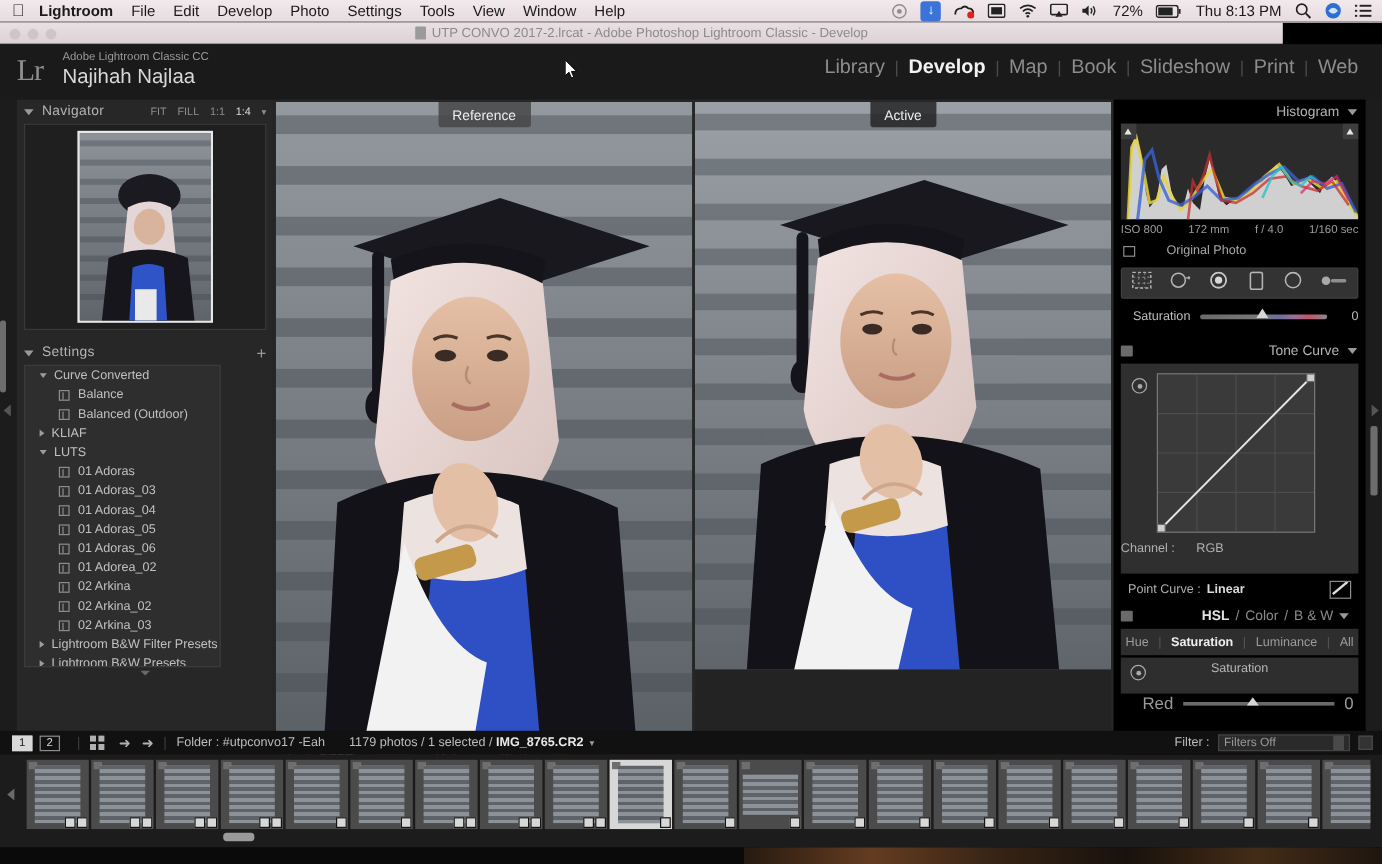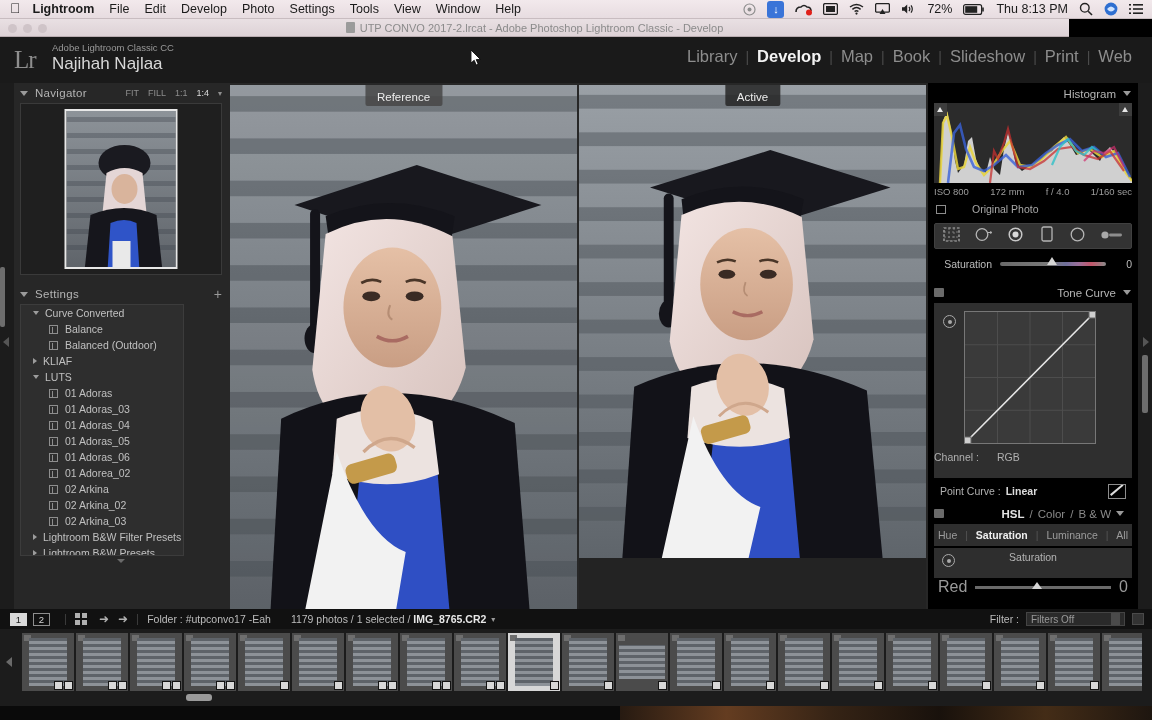--- a/index.html
+++ b/index.html
@@ -165,21 +165,21 @@
   .hsl-title { display:flex; align-items:center; justify-content:flex-end; height:21px; padding:0 7px; font-size:11.5px; color:#b4b4b4; gap:5px; }
   .hsl-title .on { color:#e2e2e2; font-weight:bold; }
   .hsl-title .off { color:#8a8a8a; }
   .hsltabs { position:absolute; left:6px; top:21px; width:198px; height:22px; background:#2e2e2e; display:flex; align-items:center; justify-content:space-around; font-size:10.5px; color:#9c9c9c; }
   .hsltabs .sel { color:#eee; font-weight:bold; }
   .hsltabs .vsep { color:#555; }
   .hslbody { position:absolute; left:6px; top:45px; width:198px; height:30px; background:#2e2e2e; }
   .hslbody .cap { text-align:center; font-size:10.5px; color:#b5b5b5; padding-top:3px; }
   .hsl-eye { position:absolute; left:8px; top:6px; width:13px;height:13px;border:1.5px solid #aaa;border-radius:50%; }
   .hsl-eye:after{content:"";position:absolute;left:3.5px;top:3.5px;width:4px;height:4px;background:#aaa;border-radius:50%;}
-  .redrow { position:absolute; left:10px; right:10px; top:75px; display:flex; align-items:center; font-size:16px; color:#9a9a9a; }
+  .redrow { position:absolute; left:24px; right:10px; top:75px; display:flex; align-items:center; font-size:14px; color:#9a9a9a; }
 
   .rscroll { position:absolute; right:-10px; top:272px; width:6px; height:58px; background:#6d6d6d; border-radius:2px; }
   .infobar { position:absolute; left:0; top:609px; width:1152px; height:20px; background:#111; display:flex; align-items:center; font-size:10.5px; color:#bdbdbd; }
   .numbox { width:17px;height:13px;border:1px solid #8e8e8e; color:#d6d6d6; font-size:9.5px; display:flex;align-items:center;justify-content:center;margin-right:6px;}
   .numbox.on { background:#d9d9d9; color:#1a1a1a; border-color:#d9d9d9; }
   .vsep2 { width:1px; height:11px; background:#3a3a3a; margin:0 9px; }
   .gridicon { display:grid; grid-template-columns:5px 5px; grid-template-rows:5px 5px; gap:2px; }
   .gridicon i { background:#b0b0b0; display:block; }
   .arw { color:#b0b0b0; font-size:12px; }
   .filmstrip { position:absolute; left:0; top:629px; width:1152px; height:77px; background:#1c1c1c; }
@@ -191,21 +191,21 @@
   .tinner.land { width:46px; height:34px; }
   .tflag { position:absolute; left:2px; top:2px; width:7px;height:6px;background:#6e6e6e; }
   .tbadges { position:absolute; right:1px; bottom:1px; display:flex; gap:1px; }
   .tbadges i { width:9px;height:9px;border:1px solid #141414;background:#d8d8d8;display:block; }
   .fs-arrow-l { position:absolute; left:6px; top:28px; width:0;height:0;border-top:5px solid transparent;border-bottom:5px solid transparent;border-right:6px solid #6a6a6a; }
   .fs-scroll { position:absolute; left:186px; top:65px; width:26px; height:7px; background:#9a9a9a; border-radius:3px; }
   .fs-bottom { position:absolute; left:0; top:706px; width:1152px; height:14px; background:#0a0a0a; overflow:hidden; }
   .fs-bottom .strip { position:absolute; left:620px; top:0; width:532px; height:14px;
     background:linear-gradient(90deg,#2a1c12,#6e4223,#3a2616,#1a120c,#4a3018,#201710); opacity:.9; }
   .filter-area { margin-left:auto; display:flex; align-items:center; gap:7px; padding-right:8px; }
-  .filtersel { width:99px;height:14px;background:#2a2a2a;border:1px solid #444; color:#9a9a9a; font-size:10px;
+  .filtersel { width:110px;height:14px;background:#2a2a2a;border:1px solid #444; color:#9a9a9a; font-size:10px;
                display:flex;align-items:center;padding:0 4px; position:relative; }
   .filtersel .st { margin-left:auto; width:9px;height:12px;background:#4a4a4a; }
   .mini-sq { width:12px;height:12px;background:#333;border:1px solid #4a4a4a; }
 
   .cursor { position:absolute; left:471px; top:50px; width:11px; height:16px; z-index:50; }
   .cursor svg { display:block; }
 
   .photo-bg { position:absolute; inset:0; }
 </style>
 </head>

